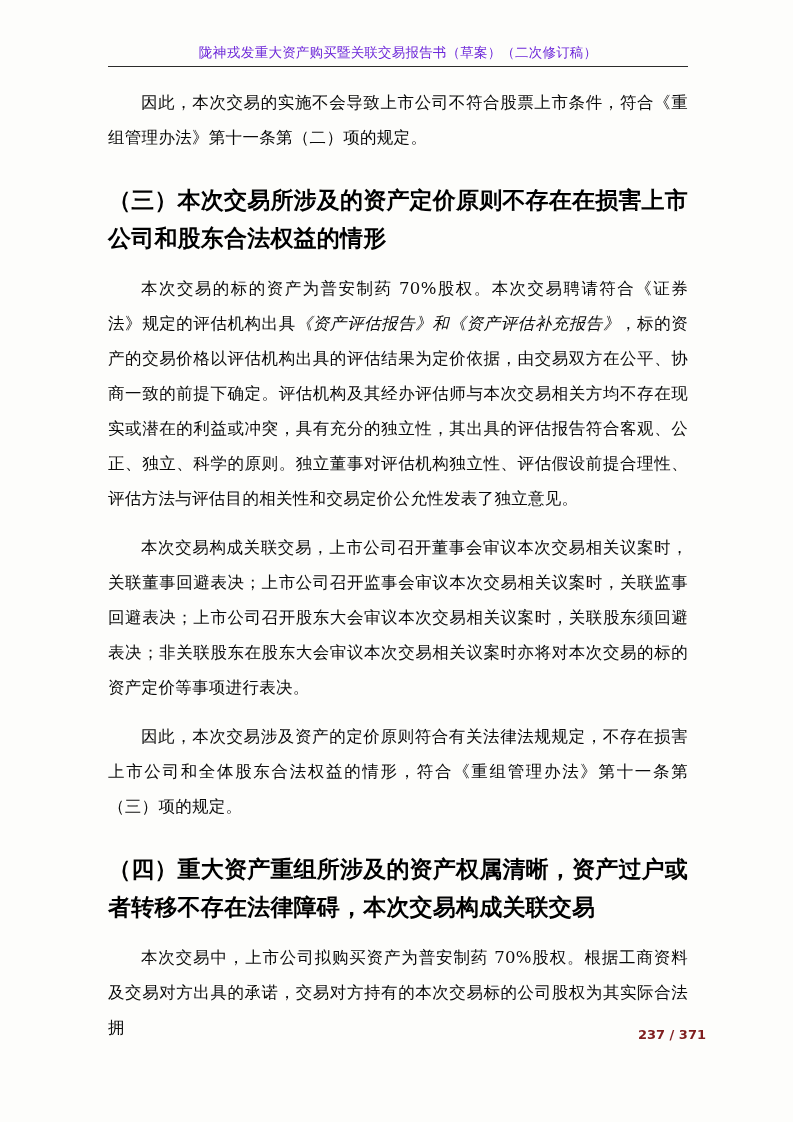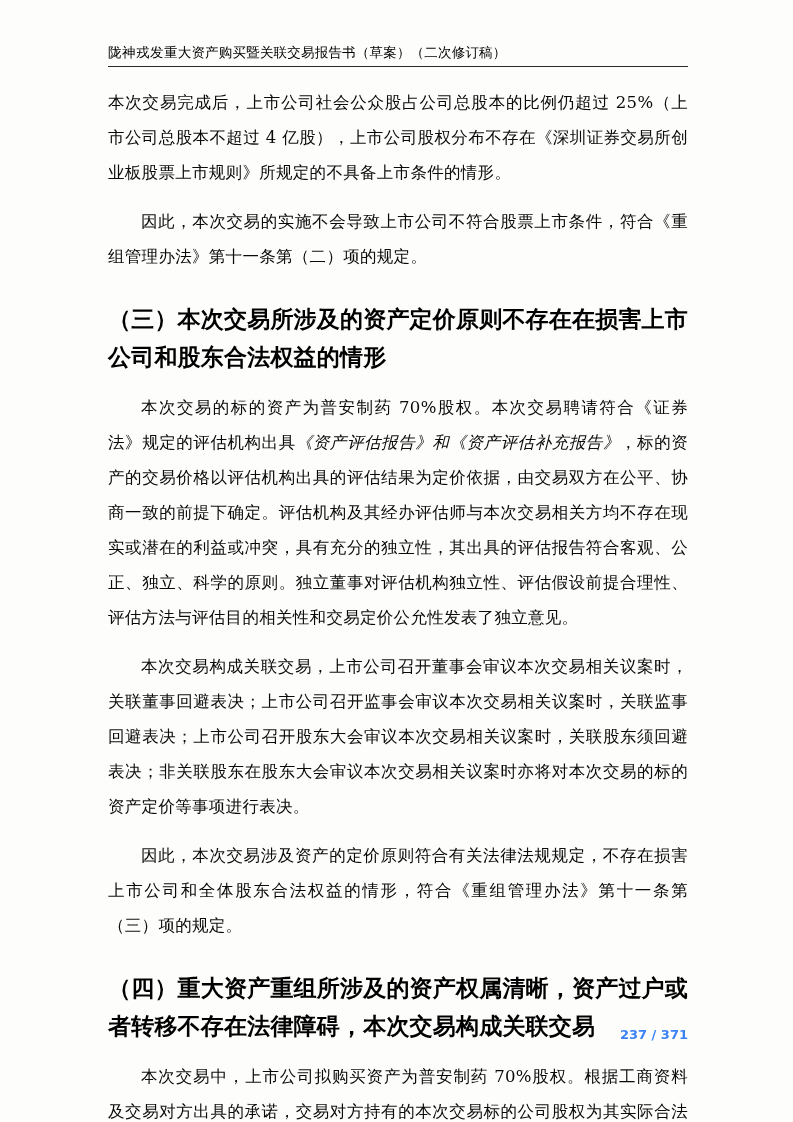--- a/index.html
+++ b/index.html
@@ -28,24 +28,24 @@
     background: #fdfdfb;
   }
   .content {
     position: absolute;
     left: 108px;
     top: 44px;
     width: 580px;
   }
   .header {
     display: flex;
-    justify-content: flex-start;
+    justify-content: center;
     align-items: flex-end;
     font-size: 13.5px;
-    color: #000000;
+    color: #6d28d9;
     padding-bottom: 4px;
     border-bottom: 1.2px solid #2b2b2b;
     font-family: "DejaVu Serif", "Liberation Serif", serif;
   }
   .header-left {
     font-size: 13.5px;
     letter-spacing: 0.5px;
   }
   .header-right {
     font-size: 13.5px;
@@ -80,44 +80,43 @@
     text-justify: inter-ideograph;
     font-family: "DejaVu Sans", "Liberation Sans", sans-serif;
     letter-spacing: 0.2px;
   }
   .bold-italic {
     font-weight: normal;
     font-style: italic;
   }
   .page-number {
     position: absolute;
-    right: 105px;
+    right: 87px;
     top: 1027px;
     font-size: 13px;
     font-weight: bold;
-    color: #3b82f6;
+    color: #7f1d1d;
     font-family: "DejaVu Sans", "Liberation Sans", sans-serif;
   }
 </style>
 </head>
 <body>
 
 <div class="page">
   <div class="sheet">
 
     <div class="content">
 
       <div class="header">
         <div class="header-left">陇神戎发</div>
         <div class="header-right">重大资产购买暨关联交易报告书（草案）（二次修订稿）</div>
       </div>
 
       <div class="body-text">
 
-        <p class="para">本次交易完成后，上市公司社会公众股占公司总股本的比例仍超过 25%（上市公司总股本不超过 4 亿股），上市公司股权分布不存在《深圳证券交易所创业板股票上市规则》所规定的不具备上市条件的情形。</p>
 
         <p class="para indent spaced">因此，本次交易的实施不会导致上市公司不符合股票上市条件，符合《重组管理办法》第十一条第（二）项的规定。</p>
 
         <h2 class="heading">（三）本次交易所涉及的资产定价原则不存在在损害上市公司和股东合法权益的情形</h2>
 
         <p class="para indent spaced"><span>本次交易的标的资产为普安制药 70%股权。本次交易聘请符合《证券法》规定的评估机构出具</span><span class="bold-italic">《资产评估报告》</span><span class="bold-italic">和</span><span class="bold-italic">《资产评估补充报告》</span><span>，标的资产的交易价格以评估机构出具的评估结果为定价依据，由交易双方在公平、协商一致的前提下确定。评估机构及其经办评估师与本次交易相关方均不存在现实或潜在的利益或冲突，具有充分的独立性，其出具的评估报告符合客观、公正、独立、科学的原则。独立董事对评估机构独立性、评估假设前提合理性、评估方法与评估目的相关性和交易定价公允性发表了独立意见。</span></p>
 
         <p class="para indent spaced">本次交易构成关联交易，上市公司召开董事会审议本次交易相关议案时，关联董事回避表决；上市公司召开监事会审议本次交易相关议案时，关联监事回避表决；上市公司召开股东大会审议本次交易相关议案时，关联股东须回避表决；非关联股东在股东大会审议本次交易相关议案时亦将对本次交易的标的资产定价等事项进行表决。</p>
 
         <p class="para indent spaced">因此，本次交易涉及资产的定价原则符合有关法律法规规定，不存在损害上市公司和全体股东合法权益的情形，符合《重组管理办法》第十一条第（三）项的规定。</p>

